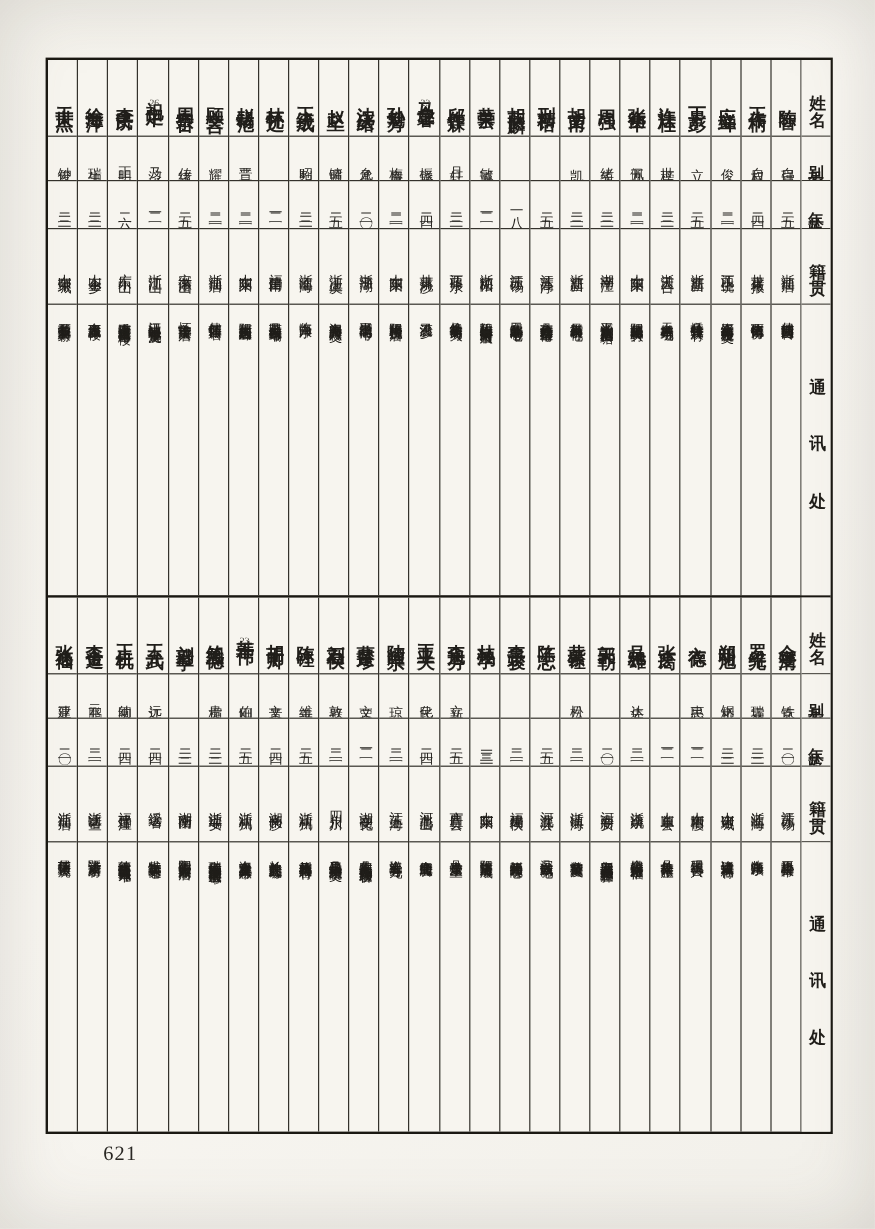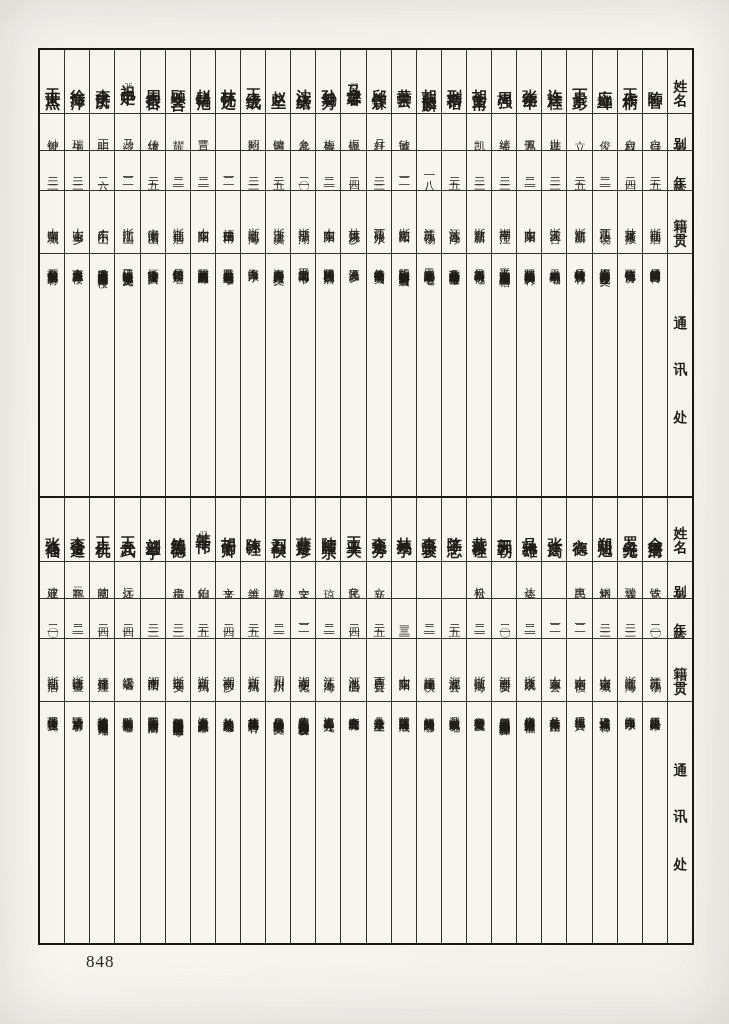--- a/index.html
+++ b/index.html
@@ -957,14 +957,14 @@
             <span class="vtext">浙江仙居</span>
           </div>
     <div class="cell address">
             <span class="vtext">仙居下张镇转虎坦</span>
           </div>
   </div>
       </div>
 
   </div>
 
-  <div class="page-number">848</div>
+  <div class="page-number">621</div>
 </div>
 
 </body></html>

